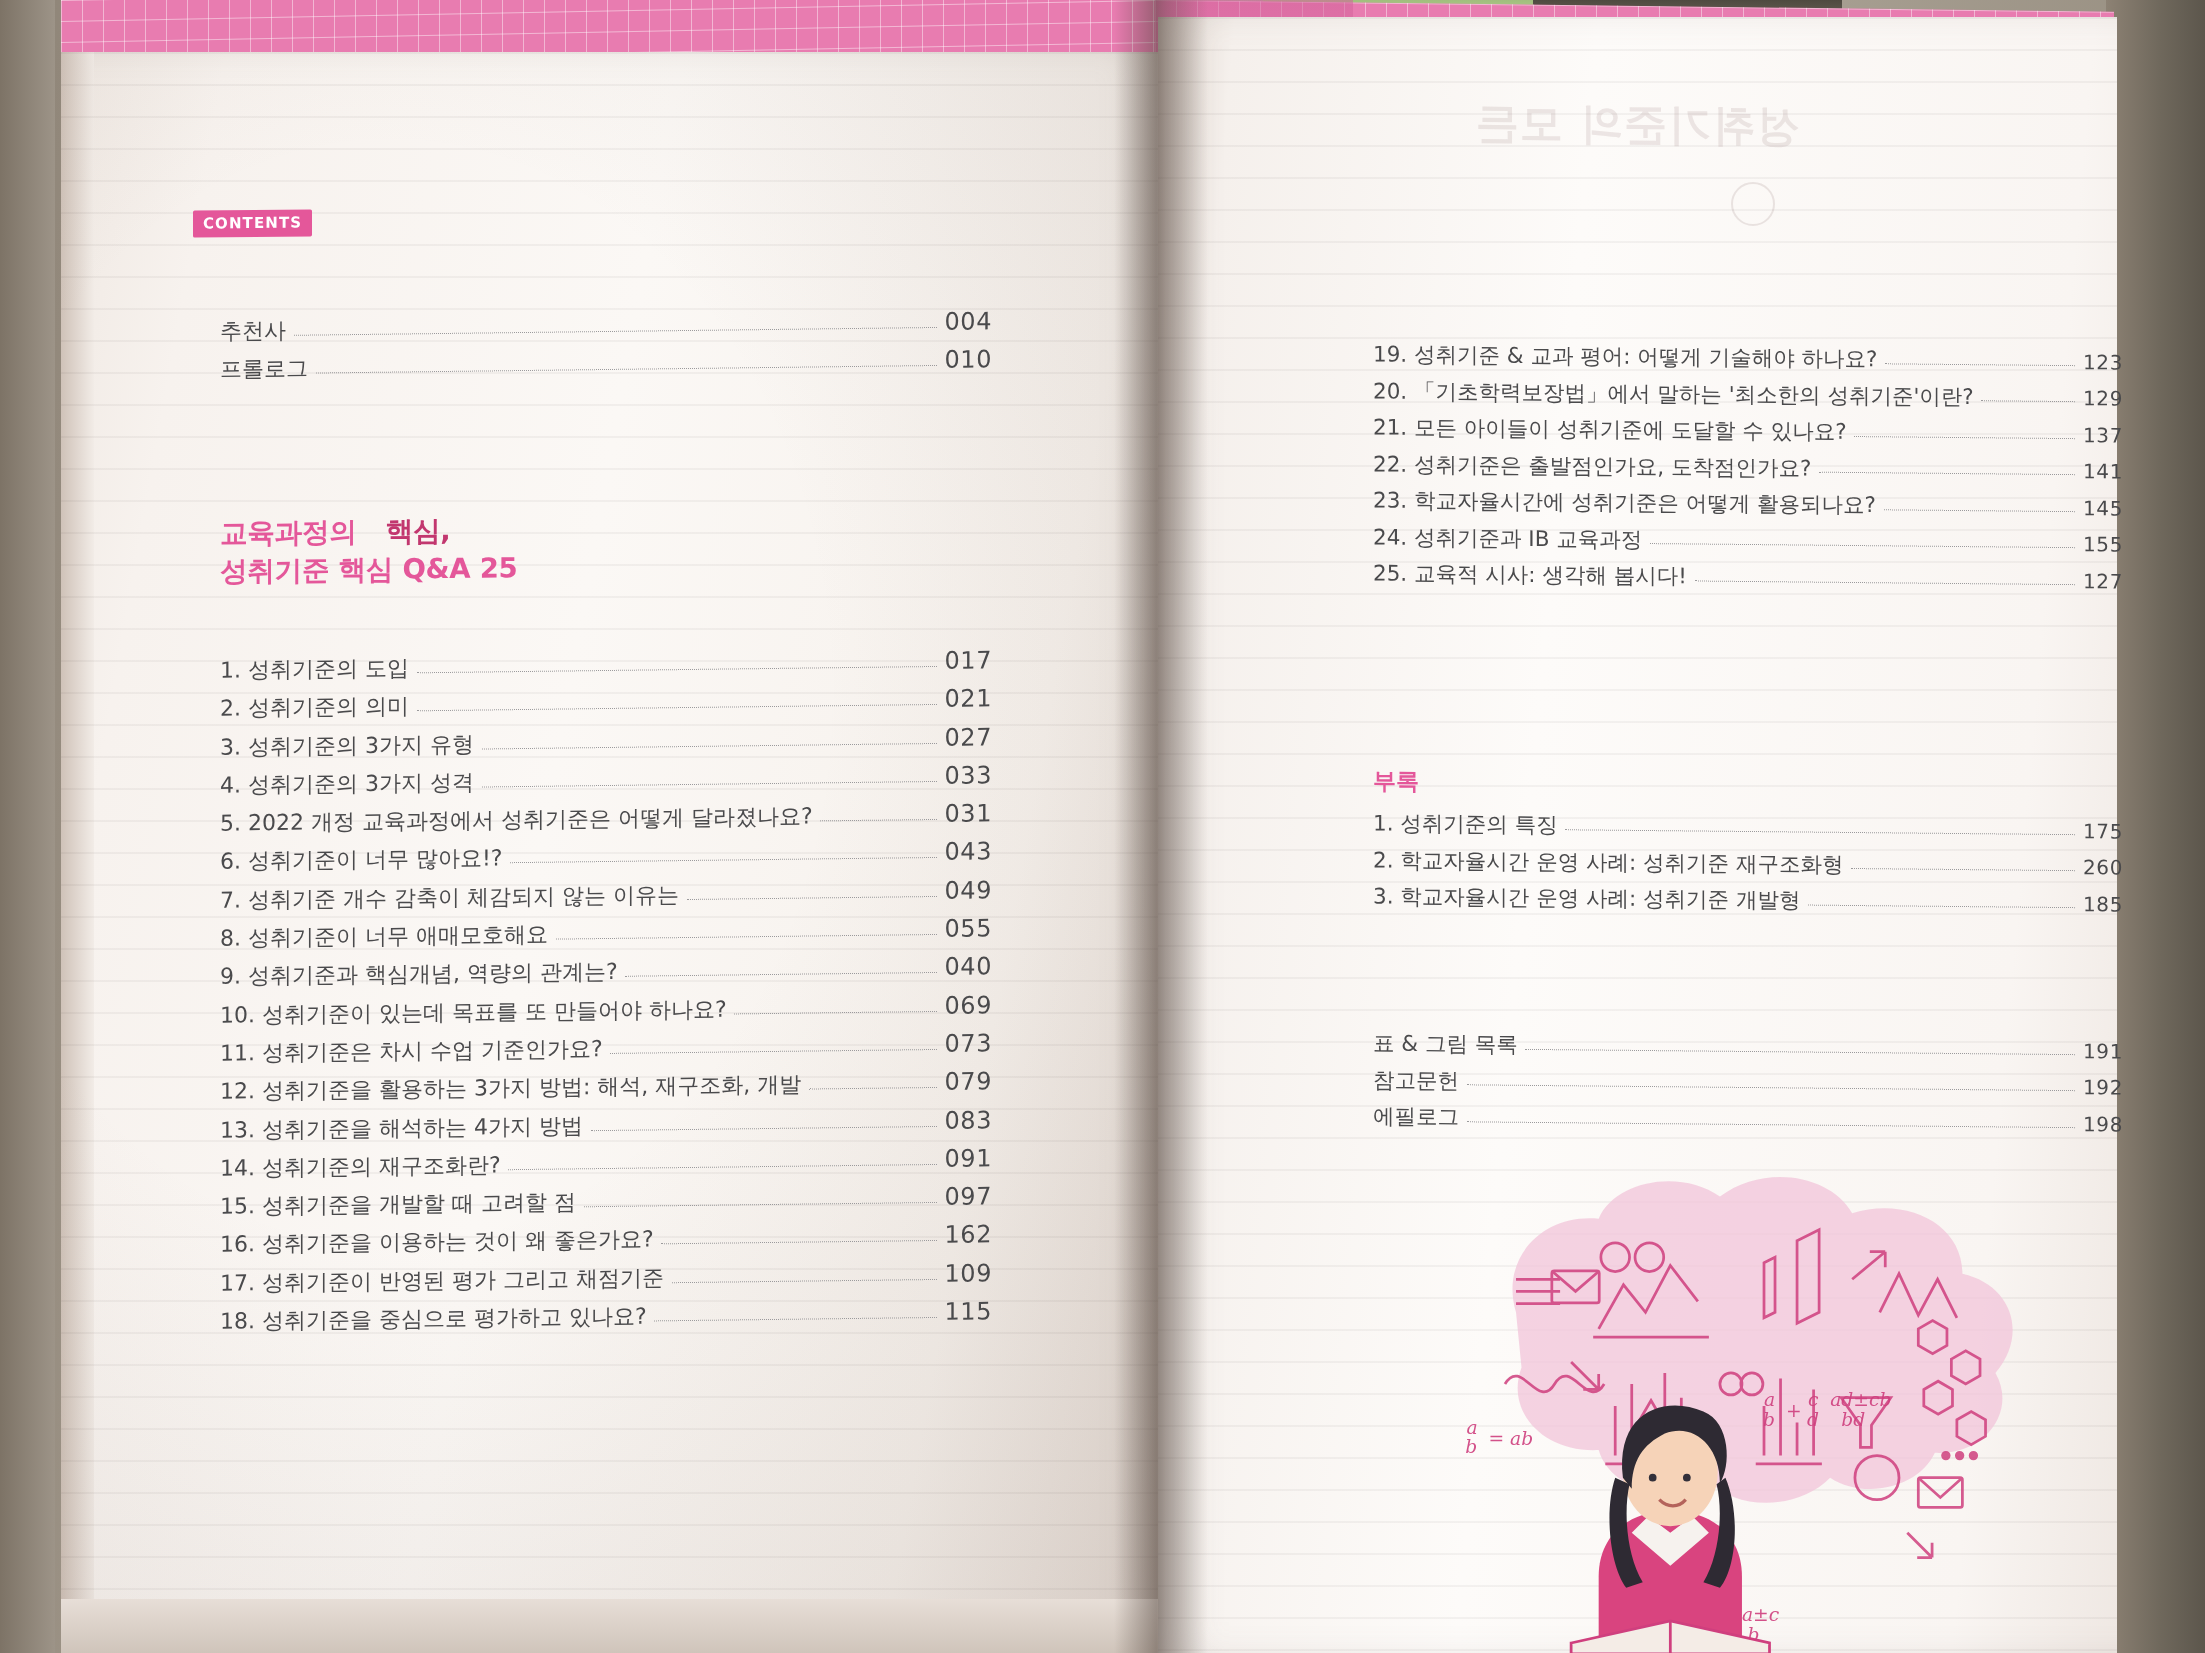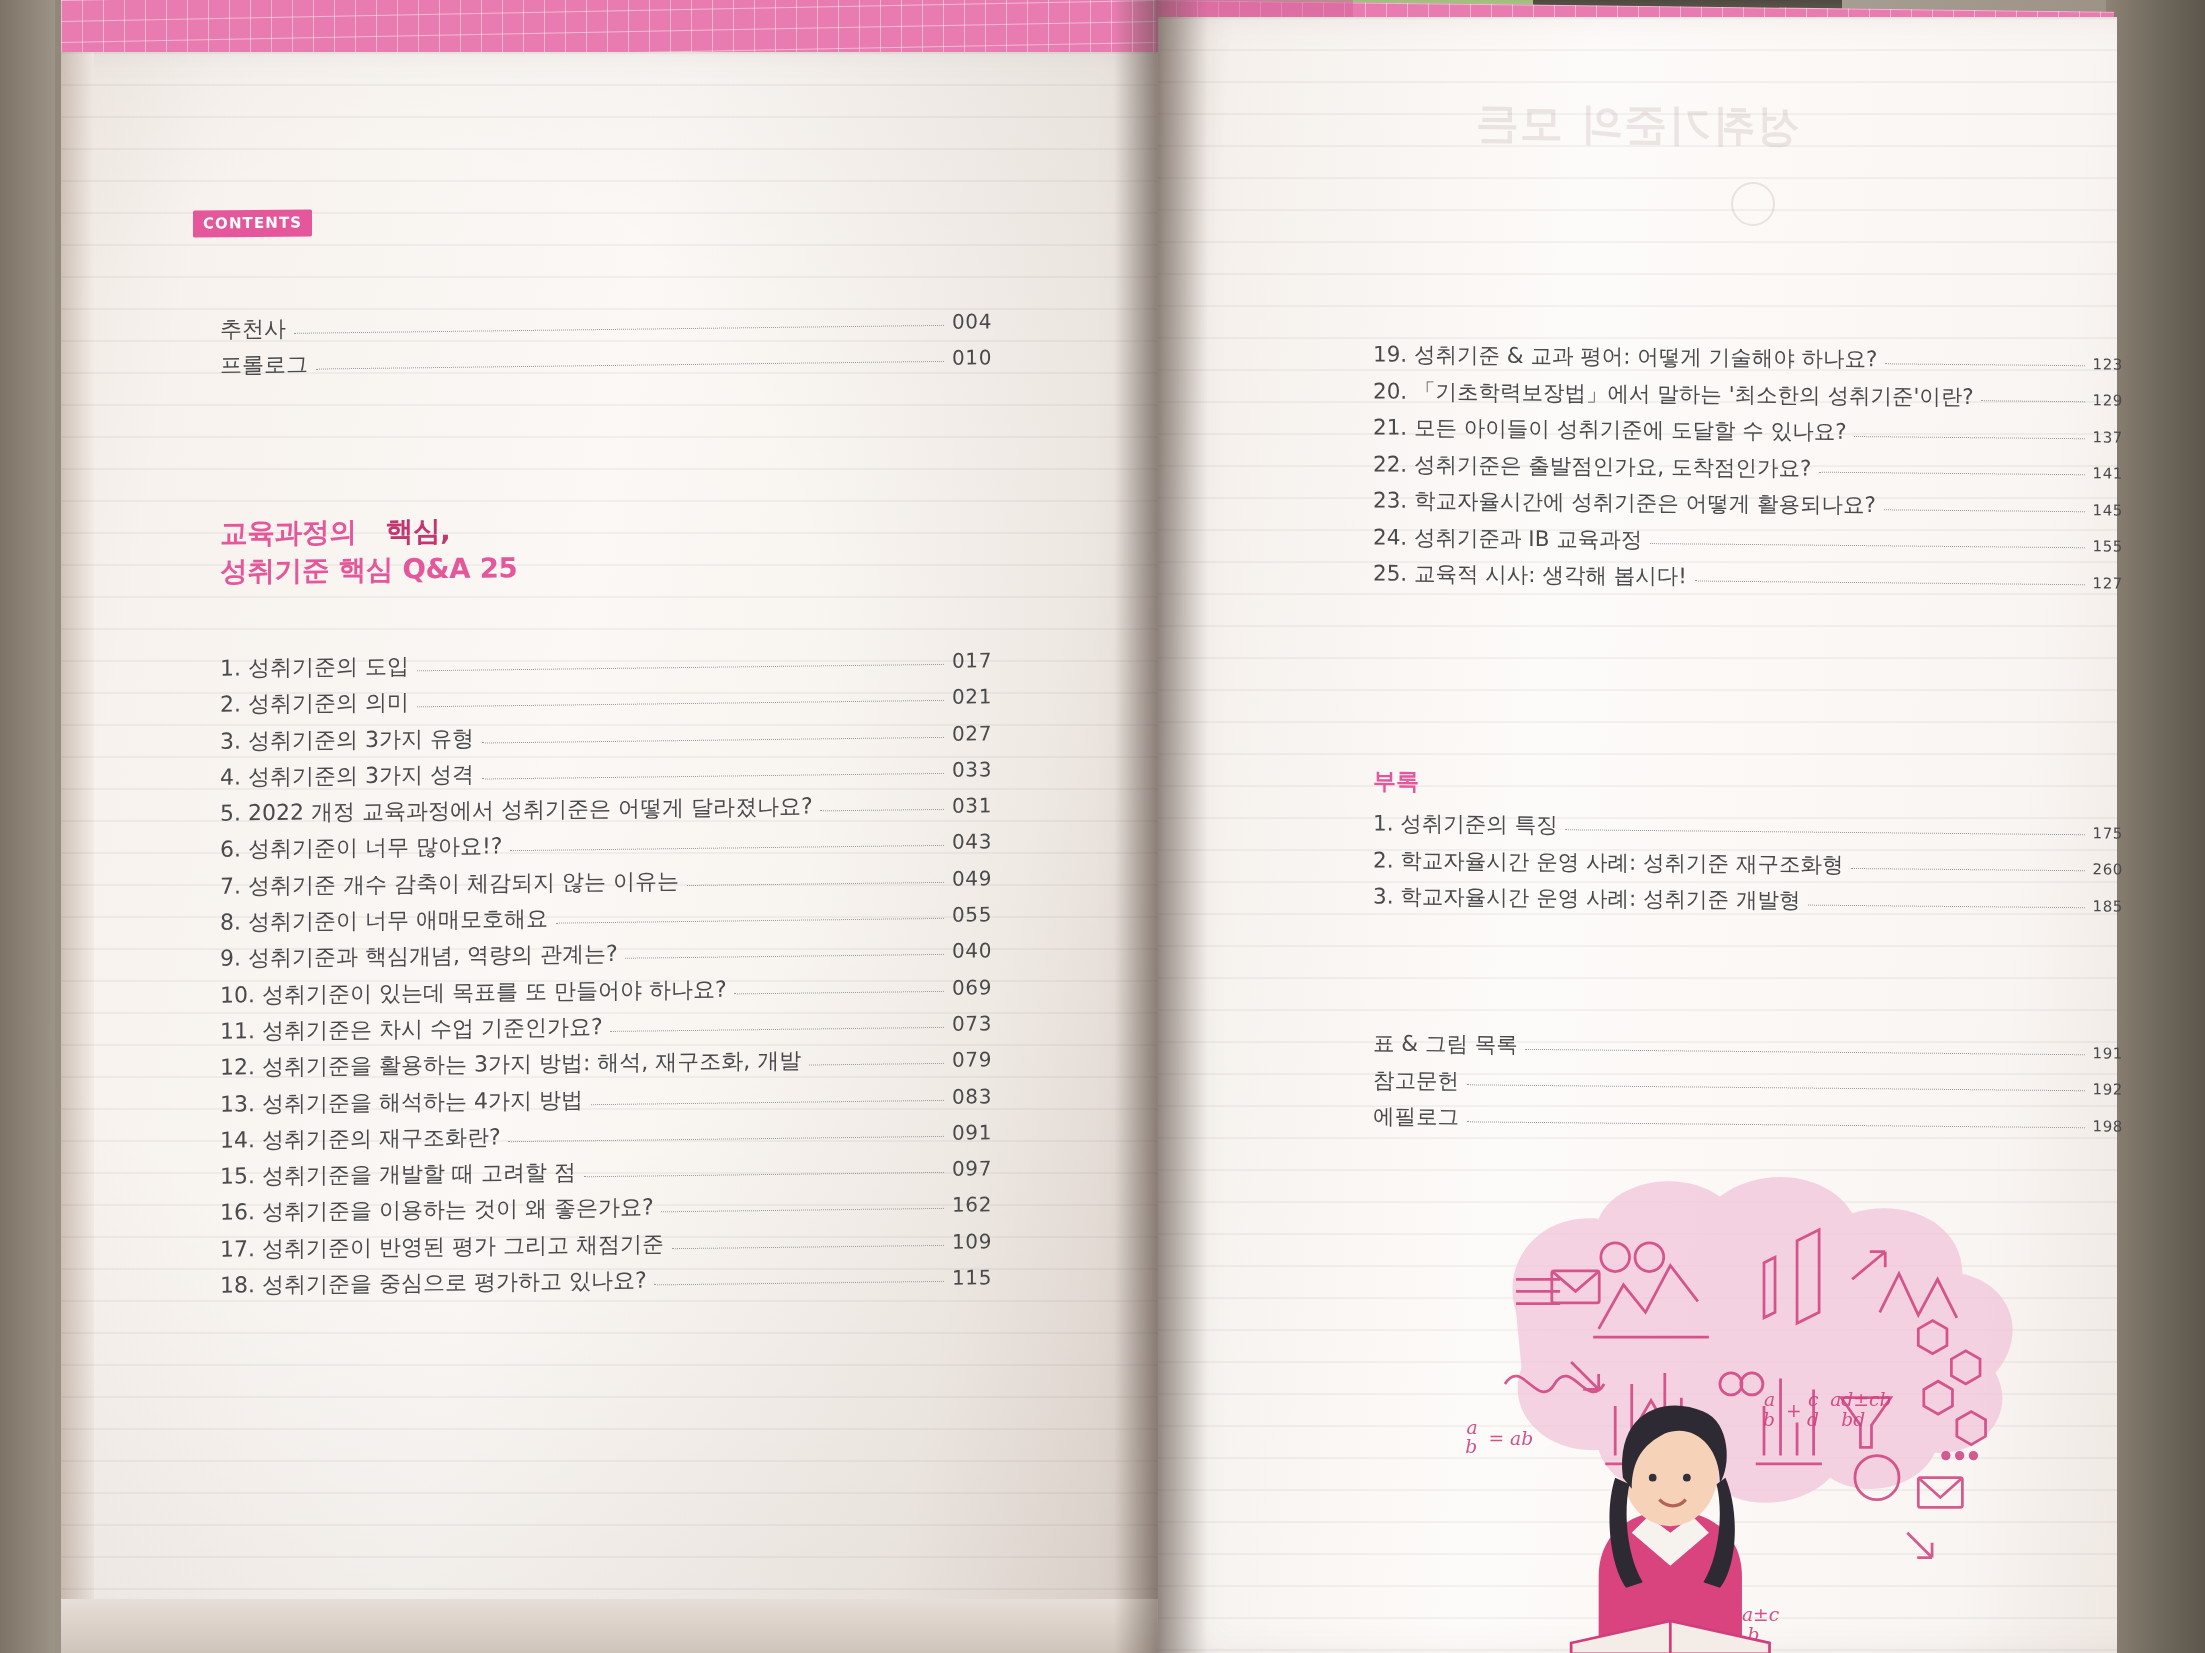--- a/index.html
+++ b/index.html
@@ -123,38 +123,38 @@
     white-space: nowrap;
   }
   .toc-title { flex: 0 0 auto; }
   .toc-dots {
     flex: 1 1 auto;
     margin: 0 7.7px 6px 7.7px;
     border-bottom: 1.7px dotted #9b9a9c;
     min-width: 16.5px;
     height: 0.6px;
   }
-  .toc-page { flex: 0 0 auto; font-size: 20px; color: #4a4a4c; letter-spacing: 0.6px; }
+  .toc-page { flex: 0 0 auto; font-size: 24px; color: #4a4a4c; letter-spacing: 0.6px; }
 
   .section-heading {
     position: absolute; transform: skewY(-0.7deg);
     color: #e4579a; font-weight: bold; font-size: 27.6px; line-height: 1.38;
     letter-spacing: -0.3px;
   }
   .section-heading .dark { color: #c2376f; margin-left: 20px; }
 
   .sub-heading {
     position: absolute; transform: skewY(0.55deg);
     color: #e4579a; font-weight: bold; font-size: 23px;
   }
 
   
   .toc-block-r { position: absolute; transform: skewY(0.55deg); }
   .toc-block-r .toc-row { font-size: 21.5px; margin-bottom: 15px; }
-  .toc-block-r .toc-page { font-size: 15px; }
+  .toc-block-r .toc-page { font-size: 20px; }
 
   .ghost-title {
     position: absolute; left: 1356px; top: 96px; width: 496px;
     text-align: center;
     font-size: 43px; font-weight: bold;
     color: rgba(150,120,120,.16);
     letter-spacing: 1.1px;
     transform: skewY(0.6deg) scaleX(-1);
     pointer-events: none;
   }

